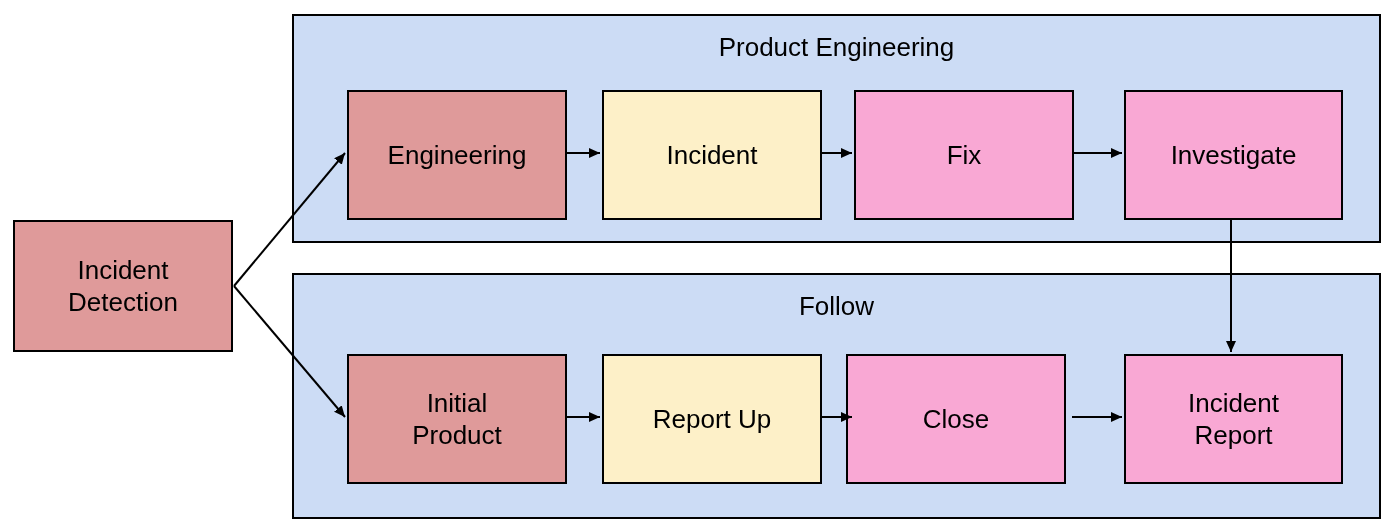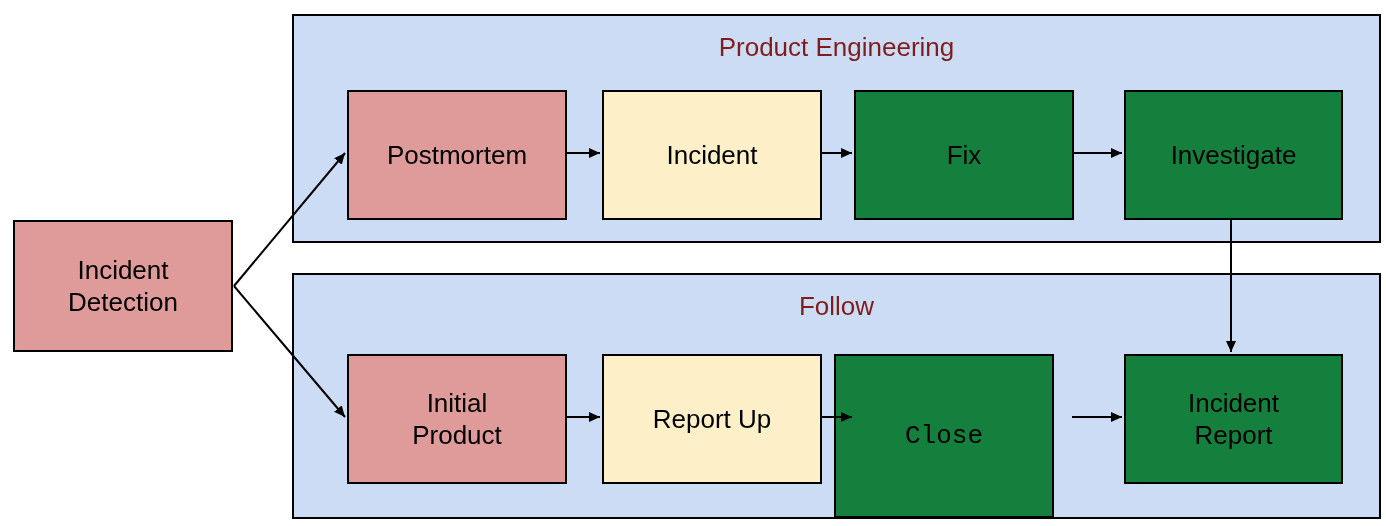--- a/index.html
+++ b/index.html
@@ -43,53 +43,53 @@
     width: 1089px;
     height: 246px;
   }
   .lane-title {
     position: absolute;
     top: 16px;
     left: 0;
     width: 100%;
     text-align: center;
     font-size: 26px;
-    color: #7f1d1d;
+    color: #000000;
   }
   .node {
     position: absolute;
     border: 2px solid #000000;
     box-sizing: border-box;
     display: flex;
     align-items: center;
     justify-content: center;
     text-align: center;
     font-size: 26px;
     line-height: 1.25;
     color: #000000;
     z-index: 2;
   }
   .node .label {
     white-space: pre-line;
   }
   .node-red    { background: #df9a9a; }
   .node-yellow { background: #fdf0c8; }
-  .node-green  { background: #15803d; }
+  .node-green  { background: #f9a8d4; }
 
   .node-start      { left: 13px;  top: 220px; width: 220px; height: 132px; }
 
   
   .lane .node { z-index: 2; }
   .pe-n1 { left: 53px;  top: 74px; width: 220px; height: 130px; }
   .pe-n2 { left: 308px; top: 74px; width: 220px; height: 130px; }
   .pe-n3 { left: 560px; top: 74px; width: 220px; height: 130px; }
   .pe-n4 { left: 830px; top: 74px; width: 219px; height: 130px; }
   .su-n1 { left: 53px;  top: 79px; width: 220px; height: 130px; }
   .su-n2 { left: 308px; top: 79px; width: 220px; height: 130px; }
-  .su-n3 { left: 540px; top: 79px; width: 220px; height: 164px; font-family: Liberation Mono, monospace; }
+  .su-n3 { left: 552px; top: 79px; width: 220px; height: 130px; }
   .su-n4 { left: 830px; top: 79px; width: 219px; height: 130px; }
 
   .edge-line {
     stroke: #000000;
     stroke-width: 2;
     fill: none;
   }
 </style>
 </head>
 <body>
@@ -114,21 +114,21 @@
   </svg>
 
   <div class="node node-red node-start">
     <span class="label">Incident
 Detection</span>
   </div>
 
   <div class="lane lane-pe">
     <div class="lane-title">Product Engineering</div>
     <div class="node node-red pe-n1">
-      <span class="label">Postmortem</span>
+      <span class="label">Engineering</span>
     </div>
     <div class="node node-yellow pe-n2">
       <span class="label">Incident</span>
     </div>
     <div class="node node-green pe-n3">
       <span class="label">Fix</span>
     </div>
     <div class="node node-green pe-n4">
       <span class="label">Investigate</span>
     </div>

